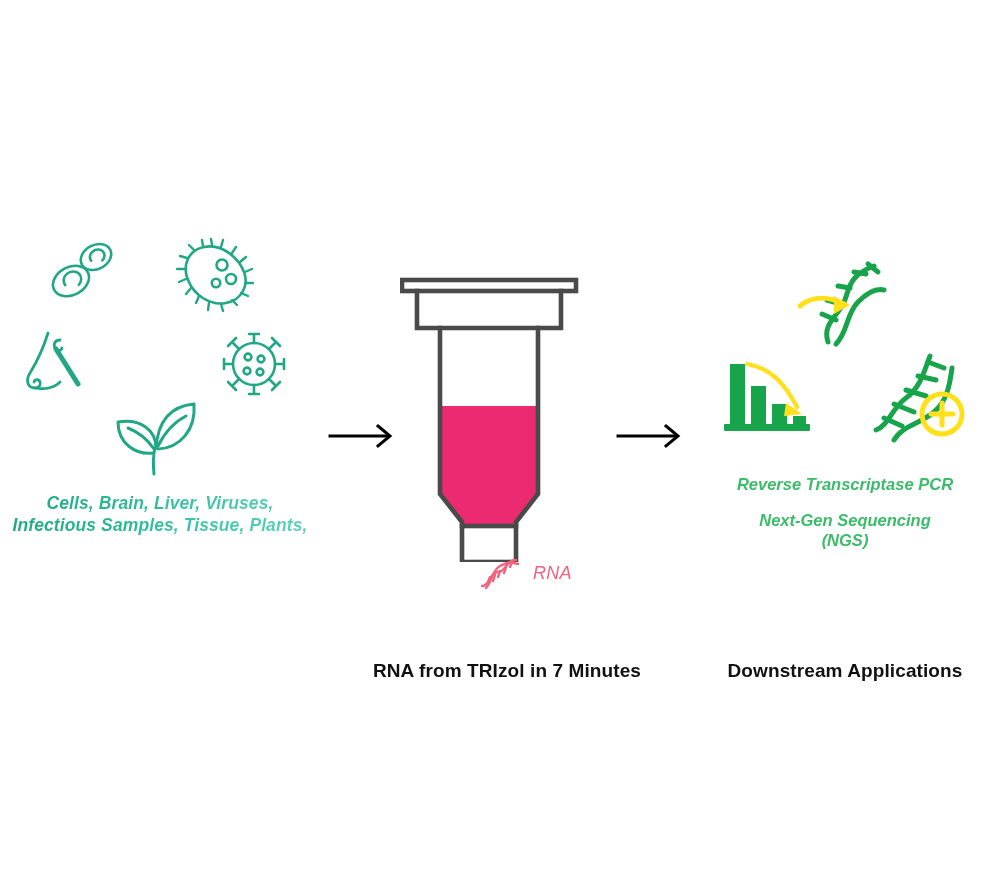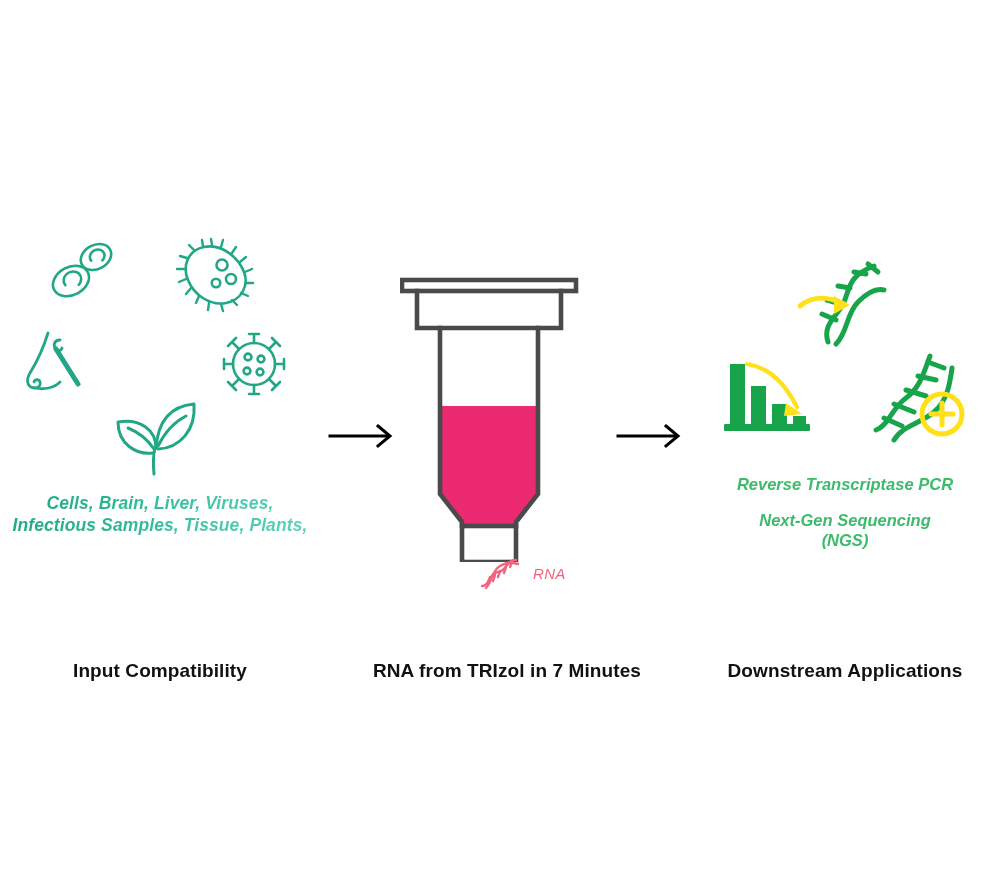--- a/index.html
+++ b/index.html
@@ -69,21 +69,21 @@
   #column-graphic { position: absolute; left: 0; top: 272px; }
   #rna-label-group {
     position: absolute;
     left: 78px;
     top: 556px;
     display: flex;
     align-items: center;
     gap: 5px;
   }
   #rna-label-text {
-    font-size: 15px;
+    font-size: 18px;
     font-weight: 400;
     color: #f2637e;
     letter-spacing: 0.3px;
   }
 
   
   .app-icons { position: absolute; left: 0; top: 0; width: 310px; height: 210px; }
   .app-icons svg { position: absolute; overflow: visible; }
   #icon-bar-chart-decay { left: 30px;  top: 358px; }
   #icon-rna-strand      { left: 102px; top: 258px; }
@@ -322,17 +322,16 @@
         <span>Reverse Transcriptase PCR</span>
       </span>
       <span class="app-entry">
         <span>Next-Gen Sequencing</span>
         <span>(NGS)</span>
       </span>
     </div>
 
   </div>
 
-  <div class="caption" id="caption-input">Input Compatibility</div>
   <div class="caption" id="caption-process">RNA from TRIzol in 7 Minutes</div>
   <div class="caption" id="caption-applications">Downstream Applications</div>
 
 </div>
 
 </body></html>

